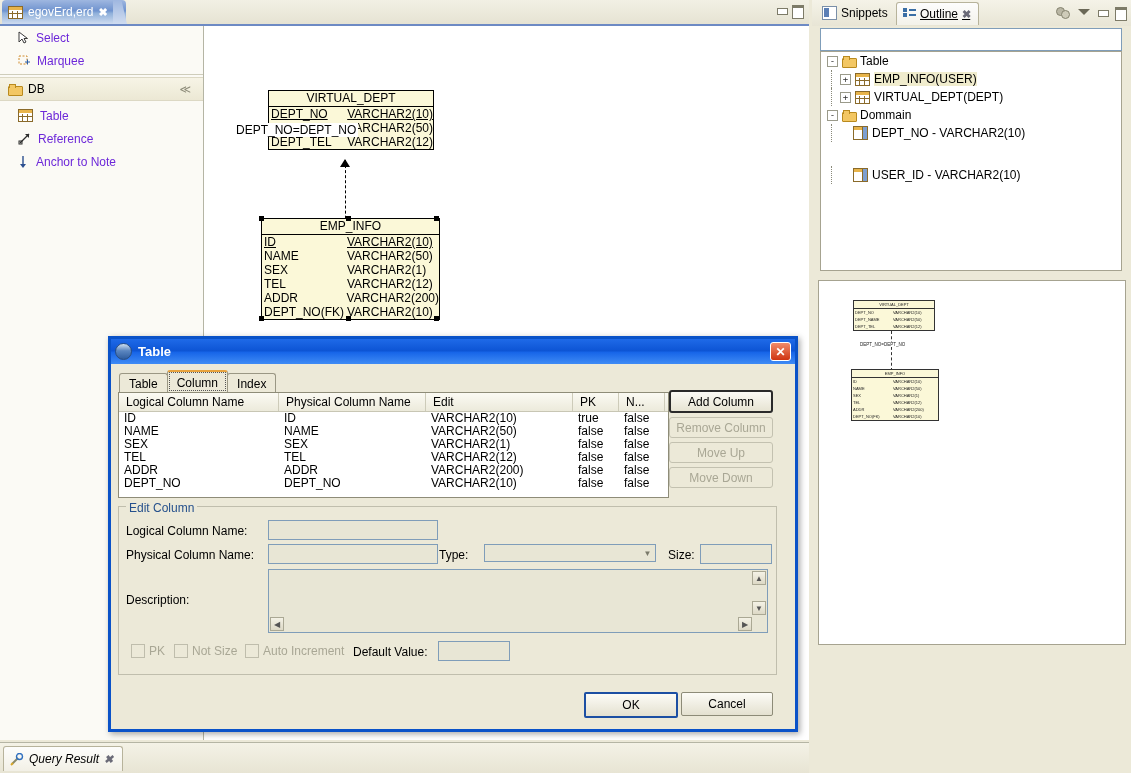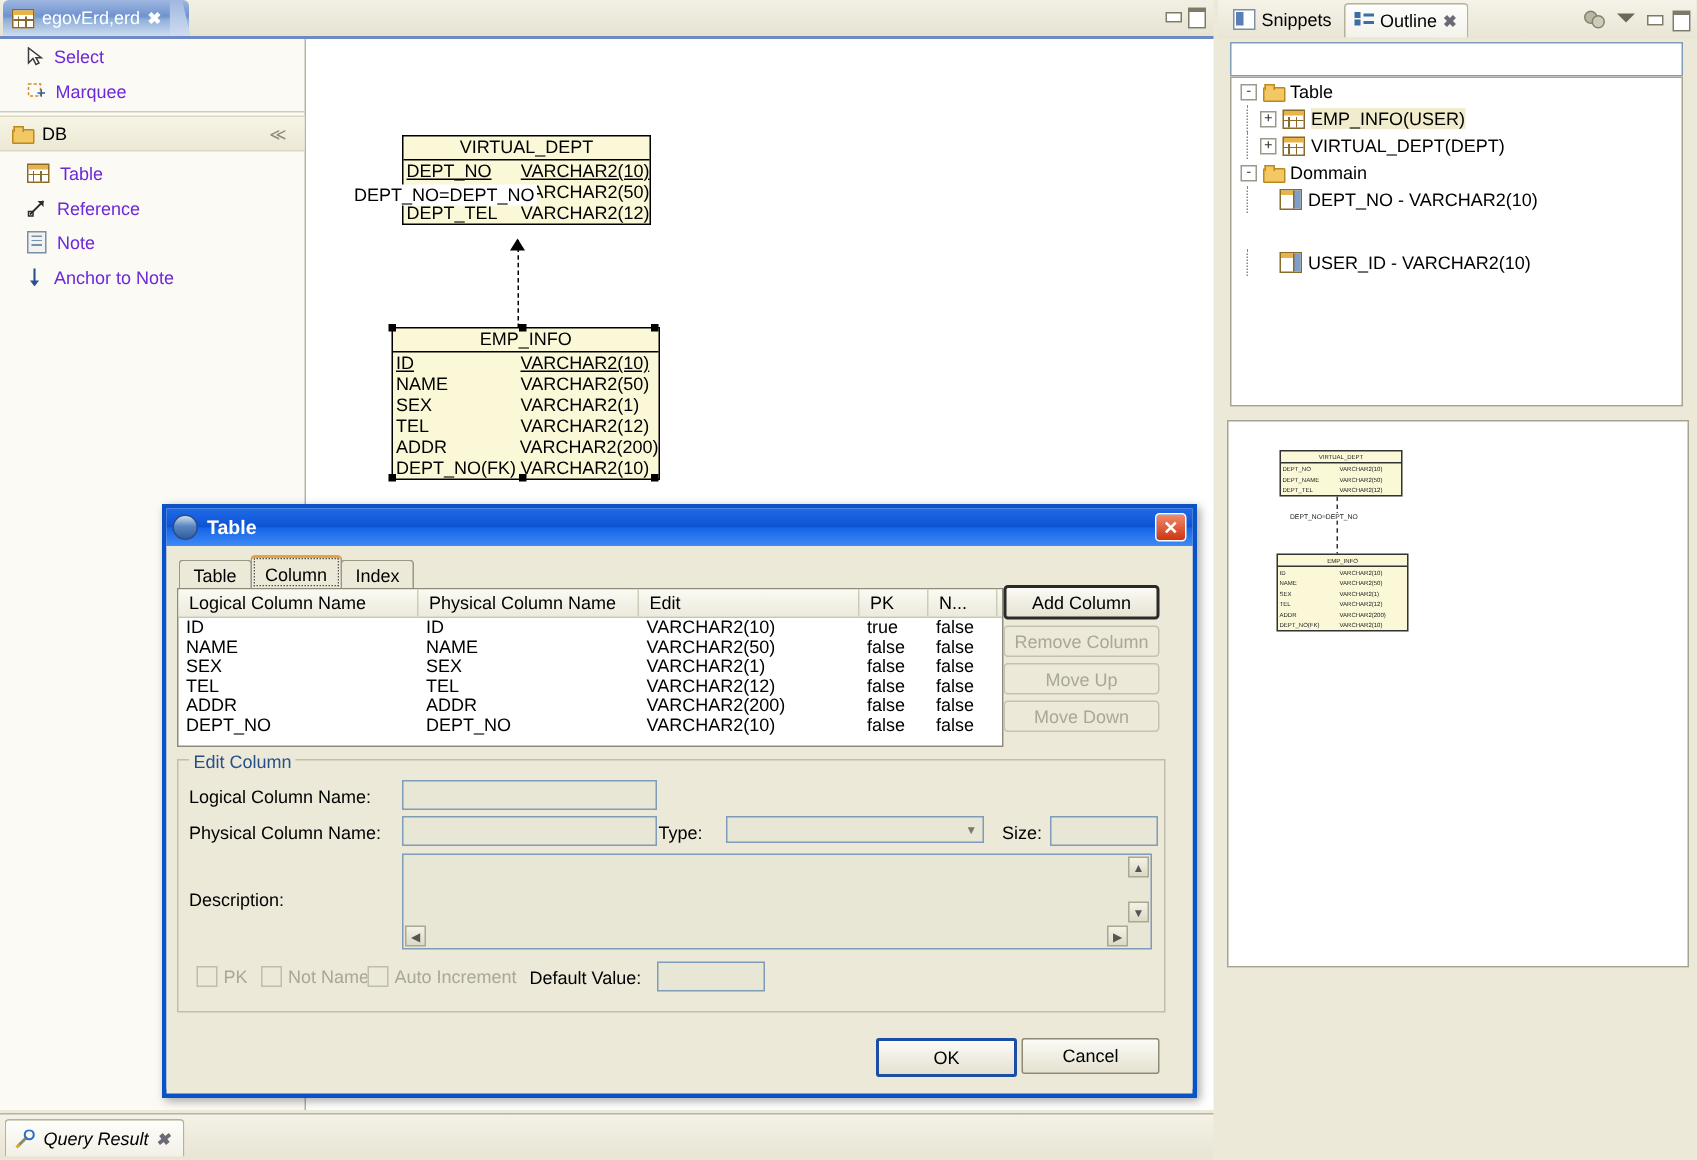--- a/index.html
+++ b/index.html
@@ -16,21 +16,21 @@
   .tab{
     position:absolute;top:2px;height:22px;
     display:flex;align-items:center;gap:4px;
     padding:0 8px 0 6px;
     font-size:12px;
     border-top-left-radius:3px;border-top-right-radius:3px;
     white-space:nowrap;
   }
   .tab.active{
     background:linear-gradient(to bottom,#fdfdfd 0%,#f3f2ea 100%);
-    border:1px solid #b7b39b;border-bottom:none;
+    border:1px solid #b7b39b;border-bottom:none;text-decoration:underline;
   }
   .tab.inactive{color:#000;}
   .closeglyph{
     color:#6b6b78;font-weight:bold;font-size:11px;letter-spacing:-1px;
   }
 
   
   #editor-frame{left:0;top:0;width:809px;height:740px;}
   #editor-tabstrip{
     position:absolute;left:0;top:0;width:809px;height:24px;
@@ -430,24 +430,20 @@
     </div>
     <div class="pal-item">
       <span class="ico" style="width:13px;height:13px;">
         <svg width="13" height="13" viewBox="0 0 13 13">
             <path d="M2,11 L11,2" stroke="#2b2b2b" stroke-width="1.2"></path>
             <path d="M11,2 L11,6 L7,2 Z" fill="#2b2b2b"></path>
             <rect x="1" y="9" width="3" height="3" fill="none" stroke="#2b2b2b"></rect>
           </svg>
       </span>
       <span>Reference</span>
-    </div>
-    <div class="pal-item">
-      <span class="ico ico-note"></span>
-      <span>Note</span>
     </div>
     <div class="pal-item">
       <span class="ico" style="width:11px;height:13px;">
         <svg width="11" height="13" viewBox="0 0 11 13">
             <path d="M5,1 L5,10" stroke="#2b4f8f" stroke-width="1.4"></path>
             <path d="M2,9 L8,9 L5,13 Z" fill="#2b4f8f"></path>
           </svg>
       </span>
       <span>Anchor to Note</span>
     </div>
@@ -763,21 +759,21 @@
     <div class="sbbtn" style="position:absolute;right:0;top:0;width:14px;height:14px;">▶</div>
   </div>
 </div>
 
 <div class="abs chk" style="left:131px;top:644px;">
   <span class="chkbox"></span>
   <span>PK</span>
 </div>
 <div class="abs chk" style="left:174px;top:644px;">
   <span class="chkbox"></span>
-  <span>Not Name</span>
+  <span>Not Size</span>
 </div>
 <div class="abs chk" style="left:245px;top:644px;">
   <span class="chkbox"></span>
   <span>Auto Increment</span>
 </div>
 <div class="abs fl" style="left:353px;top:645px;">Default Value:</div>
 <input class="abs tf" style="left: 438px; top: 641px; width: 66px; height: 16px;" type="text" value="">
 
 <div class="abs dbtn default" style="left:584px;top:692px;">OK</div>
 <div class="abs dbtn" style="left:681px;top:692px;">Cancel</div>

